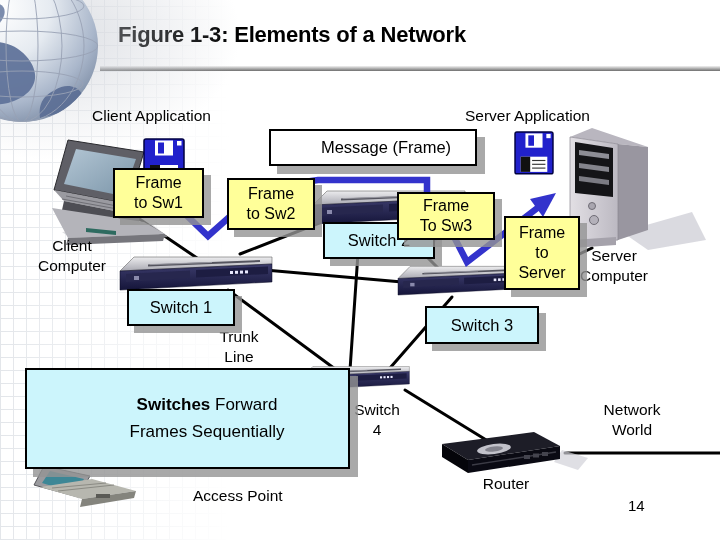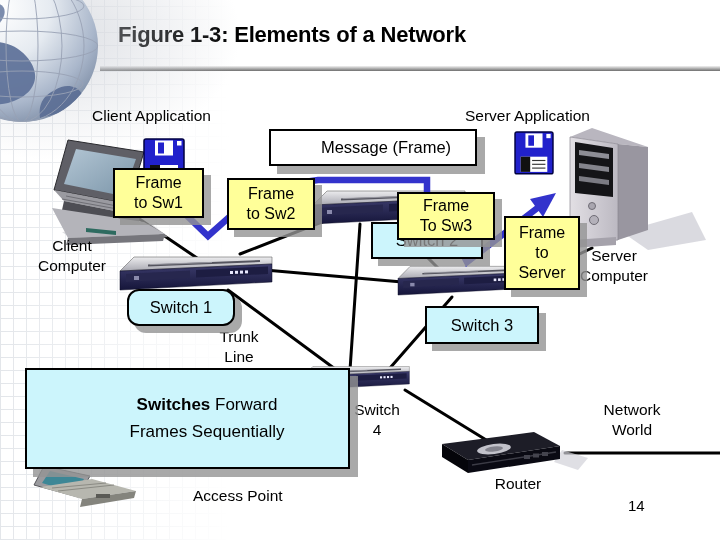--- a/index.html
+++ b/index.html
@@ -224,32 +224,32 @@
     <span>4</span>
   </div>
 
   <div class="plain-label" style="left:193px;top:466px;margin-top:20px;">Access Point</div>
 
   <div class="plain-label center" style="left:588px;top:400px;width:88px;">
     <span>Network</span><br>
     <span>World</span>
   </div>
 
-  <div class="plain-label center" style="left:482px;top:474px;width:72px;">Router</div>
+  <div class="plain-label center" style="left:470px;top:474px;width:72px;">Router</div>
 
   <div class="pageno">14</div>
 
   <div class="boxed msg-box" style="left:269px;top:129px;width:178px;height:33px;padding-left:26px;">
     <span>Message (Frame)</span>
   </div>
 
-  <div class="boxed sw-box" style="left:323px;top:222px;width:108px;height:33px;margin-left:48px;">
+  <div class="boxed sw-box" style="left:323px;top:222px;width:108px;height:33px;">
     <span>Switch 2</span>
   </div>
-  <div class="boxed sw-box" style="left:127px;top:289px;width:104px;height:33px;border-radius:12px;">
+  <div class="boxed sw-box" style="left:127px;top:289px;width:104px;height:33px;">
     <span>Switch 1</span>
   </div>
   <div class="boxed sw-box" style="left:425px;top:306px;width:110px;height:34px;">
     <span>Switch 3</span>
   </div>
 
   <div class="boxed note-box" style="left:25px;top:368px;width:282px;height:97px;">
     <div><b>Switches</b><span> Forward</span></div>
     <div>Frames Sequentially</div>
   </div>

